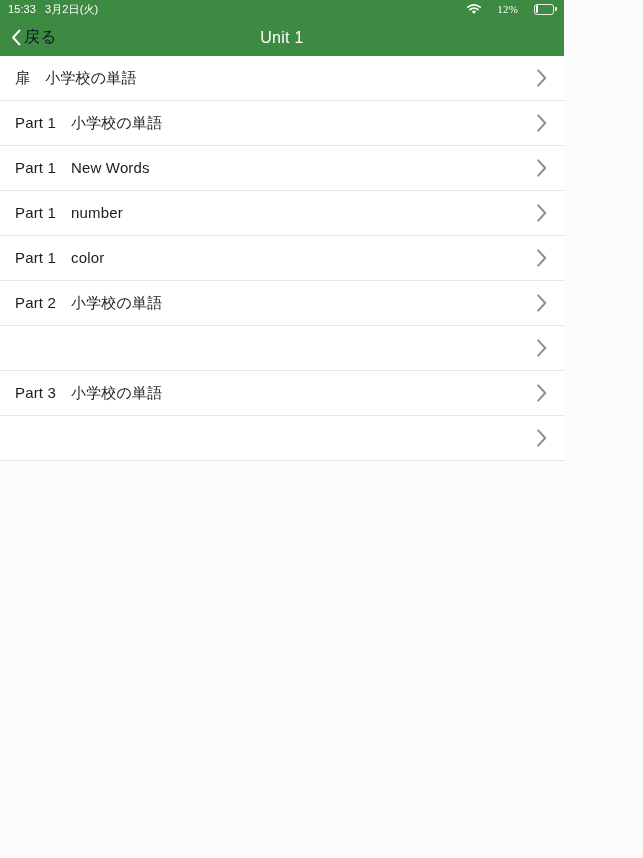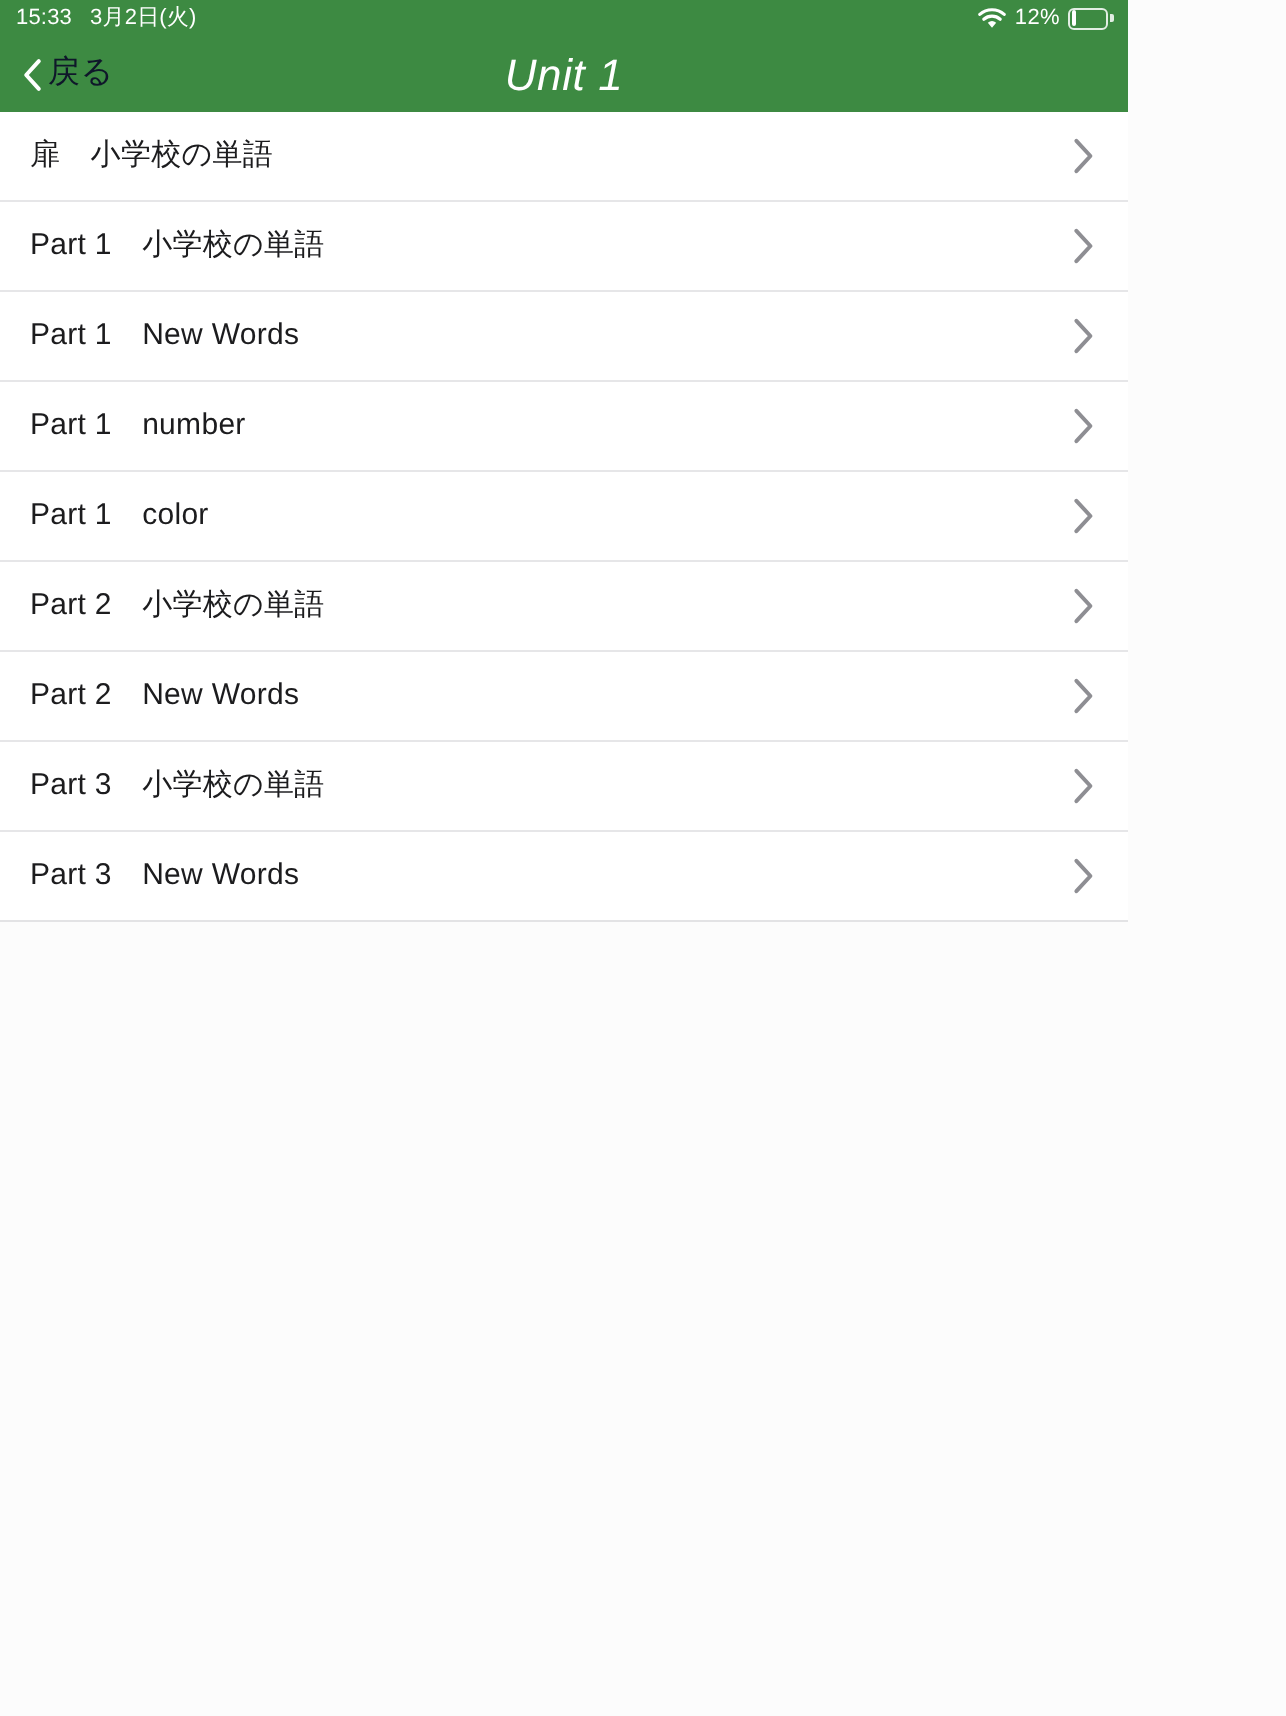--- a/index.html
+++ b/index.html
@@ -36,23 +36,24 @@
     display: flex;
     align-items: center;
     gap: 9px;
     font-size: 11px;
     line-height: 11px;
     letter-spacing: 0.1px;
   }
   .status-right {
     display: flex;
     align-items: center;
-    gap: 4px;
+    gap: 16px;
     font-size: 11px;
     line-height: 11px;
+    font-family: Liberation Serif, serif;
   }
   .wifi-icon {
     display: block;
     width: 14px;
     height: 11px;
   }
   .battery-pct {
     font-size: 11px;
     letter-spacing: 0.2px;
   }
@@ -118,25 +119,24 @@
     font-size: 16px;
     line-height: 16px;
     letter-spacing: 0.2px;
   }
   .nav-title {
     position: absolute;
     left: 0;
     right: 0;
     text-align: center;
     color: #ffffff;
-    font-size: 22px;
+    font-size: 16px;
     line-height: 17px;
     letter-spacing: 0.3px;
     pointer-events: none;
-    font-style: italic;
   }
 
   
   .list {
     background: #fca5a5;
     border-bottom: 1px solid #e3e3e5;
   }
   .list-row {
     position: relative;
     height: 45px;
@@ -262,39 +262,37 @@
     <div class="list-row">
       <span class="row-text">Part 2　小学校の単語</span>
       <span class="row-chevron">
         <svg viewBox="0 0 12 20" width="12" height="20" aria-hidden="true">
           <path d="M2.2 2.4 L9.2 10 L2.2 17.6" stroke="#8e8e93" stroke-width="2" fill="none" stroke-linecap="round" stroke-linejoin="round"></path>
         </svg>
       </span>
     </div>
 
     <div class="list-row">
-      <span class="row-text">Part 2　New Words</span>
       <span class="row-chevron">
         <svg viewBox="0 0 12 20" width="12" height="20" aria-hidden="true">
           <path d="M2.2 2.4 L9.2 10 L2.2 17.6" stroke="#8e8e93" stroke-width="2" fill="none" stroke-linecap="round" stroke-linejoin="round"></path>
         </svg>
       </span>
     </div>
 
     <div class="list-row">
       <span class="row-text">Part 3　小学校の単語</span>
       <span class="row-chevron">
         <svg viewBox="0 0 12 20" width="12" height="20" aria-hidden="true">
           <path d="M2.2 2.4 L9.2 10 L2.2 17.6" stroke="#8e8e93" stroke-width="2" fill="none" stroke-linecap="round" stroke-linejoin="round"></path>
         </svg>
       </span>
     </div>
 
     <div class="list-row">
-      <span class="row-text">Part 3　New Words</span>
       <span class="row-chevron">
         <svg viewBox="0 0 12 20" width="12" height="20" aria-hidden="true">
           <path d="M2.2 2.4 L9.2 10 L2.2 17.6" stroke="#8e8e93" stroke-width="2" fill="none" stroke-linecap="round" stroke-linejoin="round"></path>
         </svg>
       </span>
     </div>
 
   </div>
 
   <div class="filler"></div>

